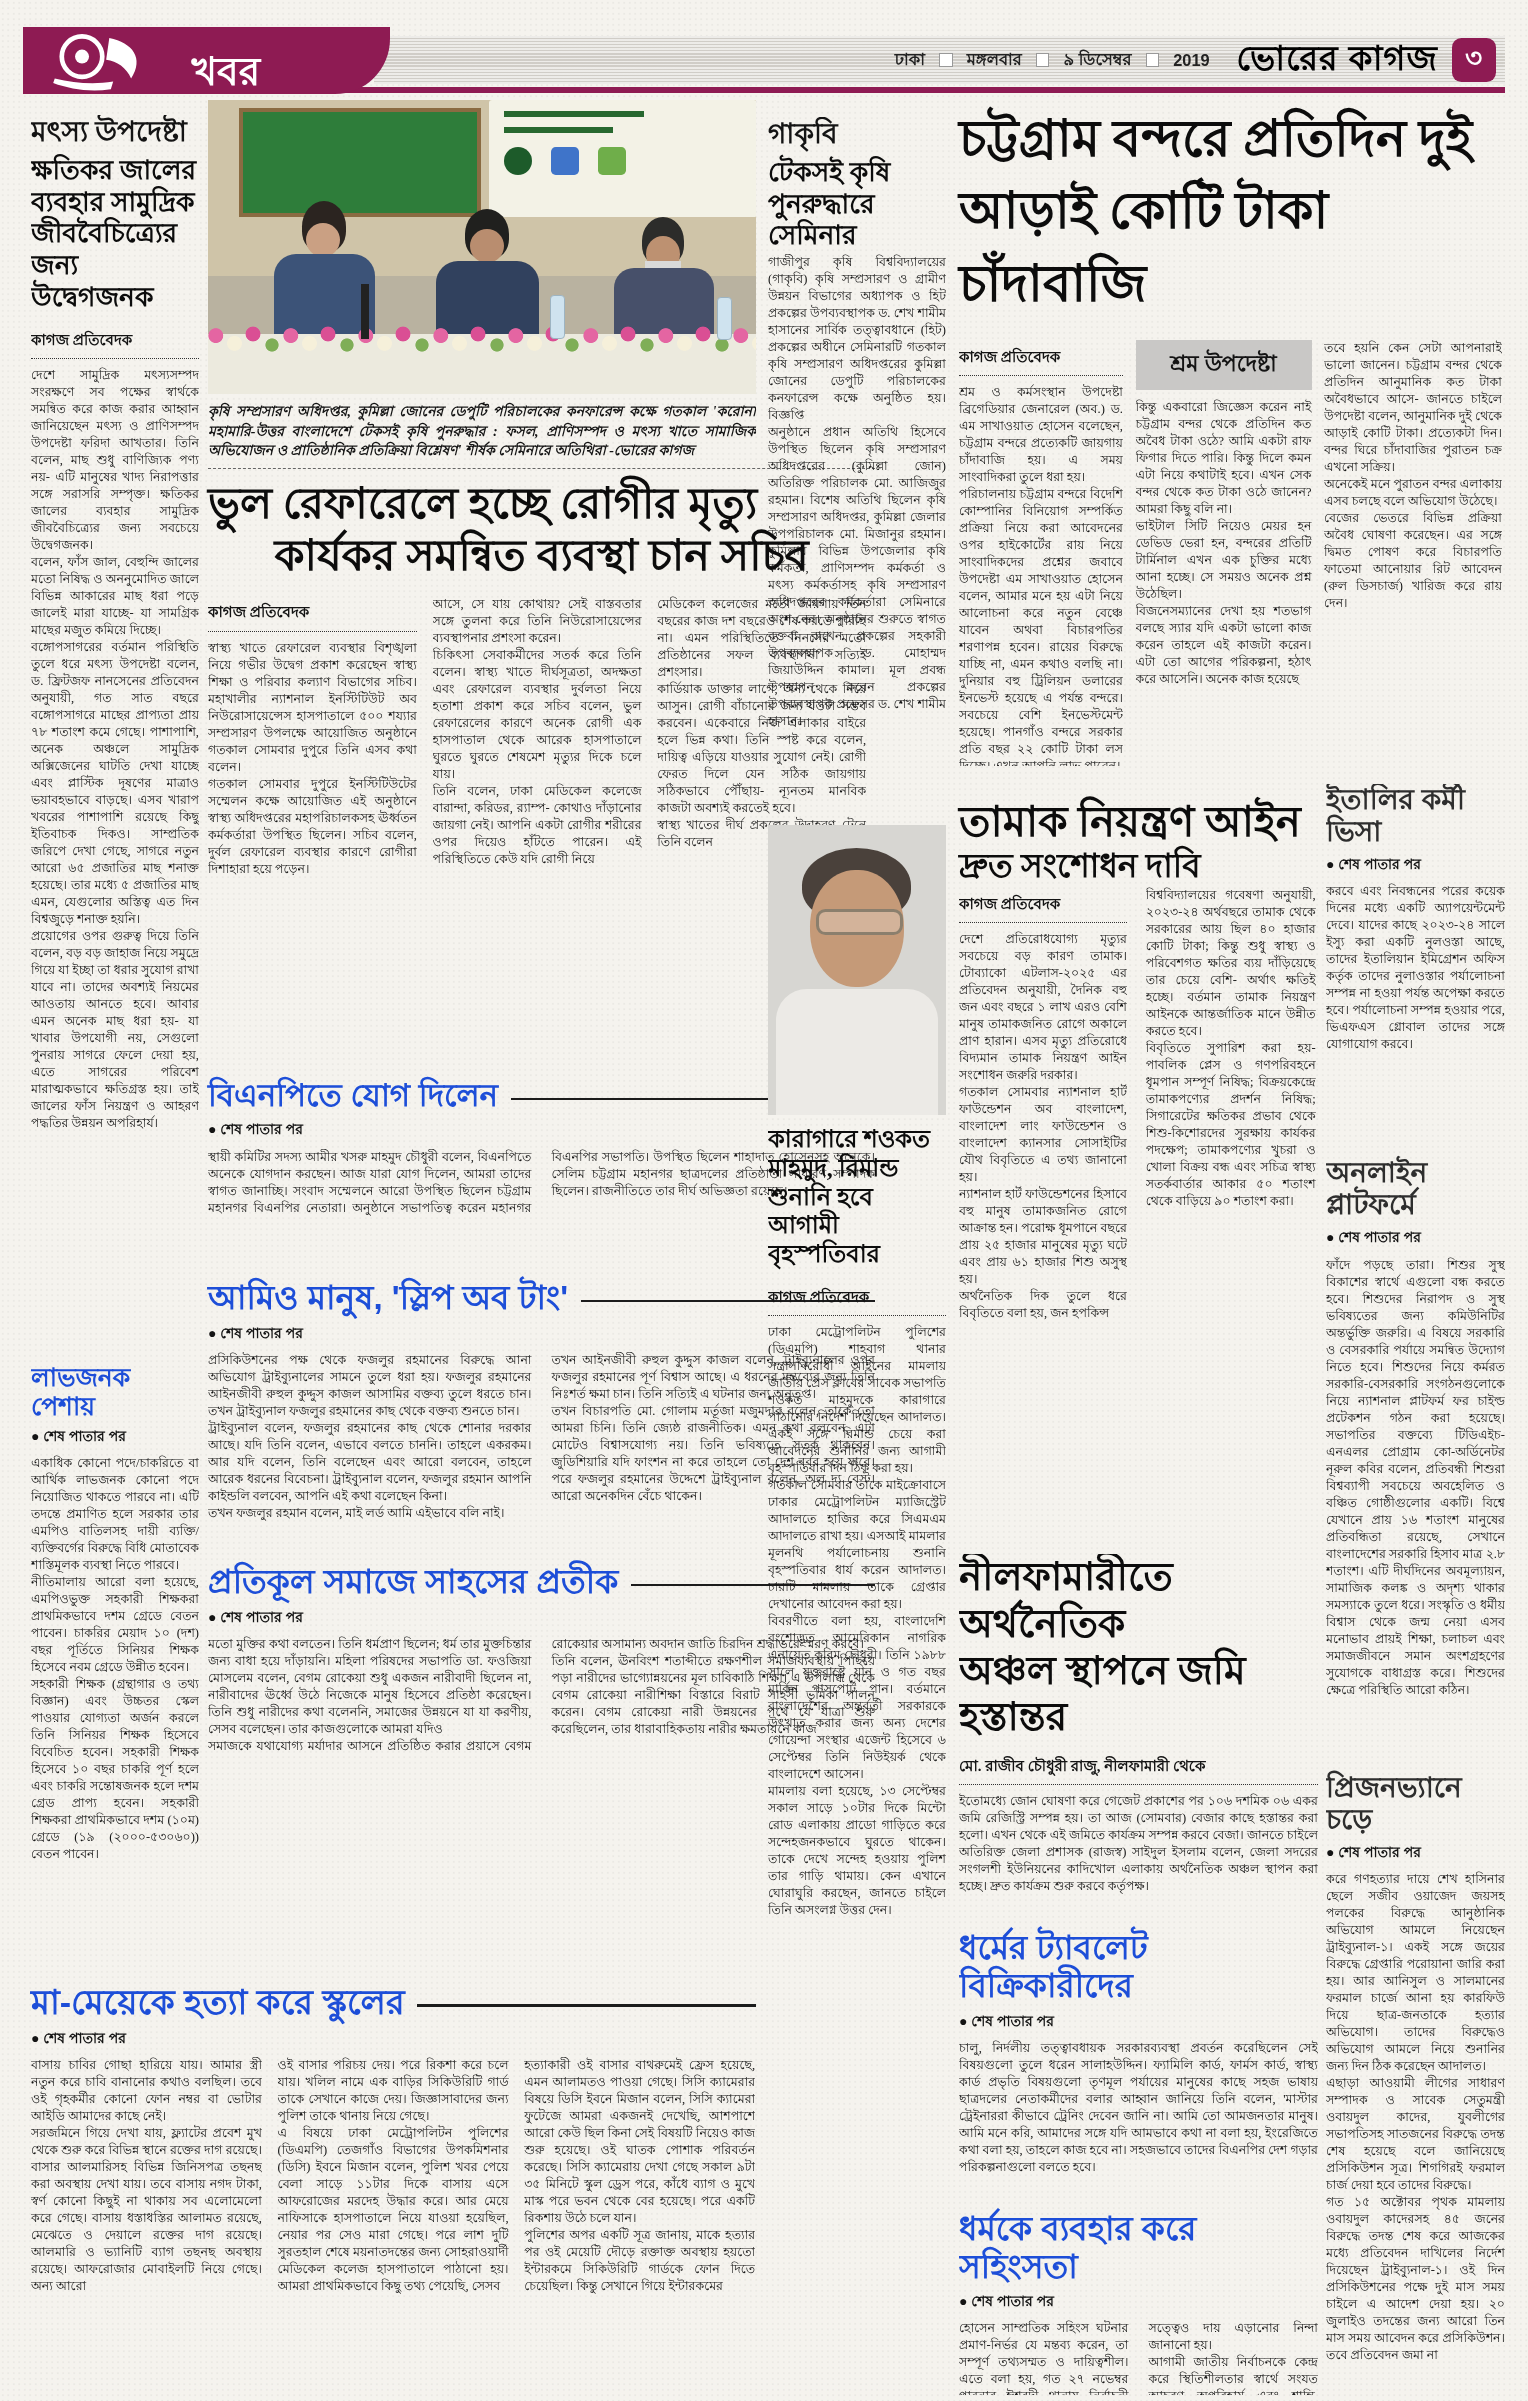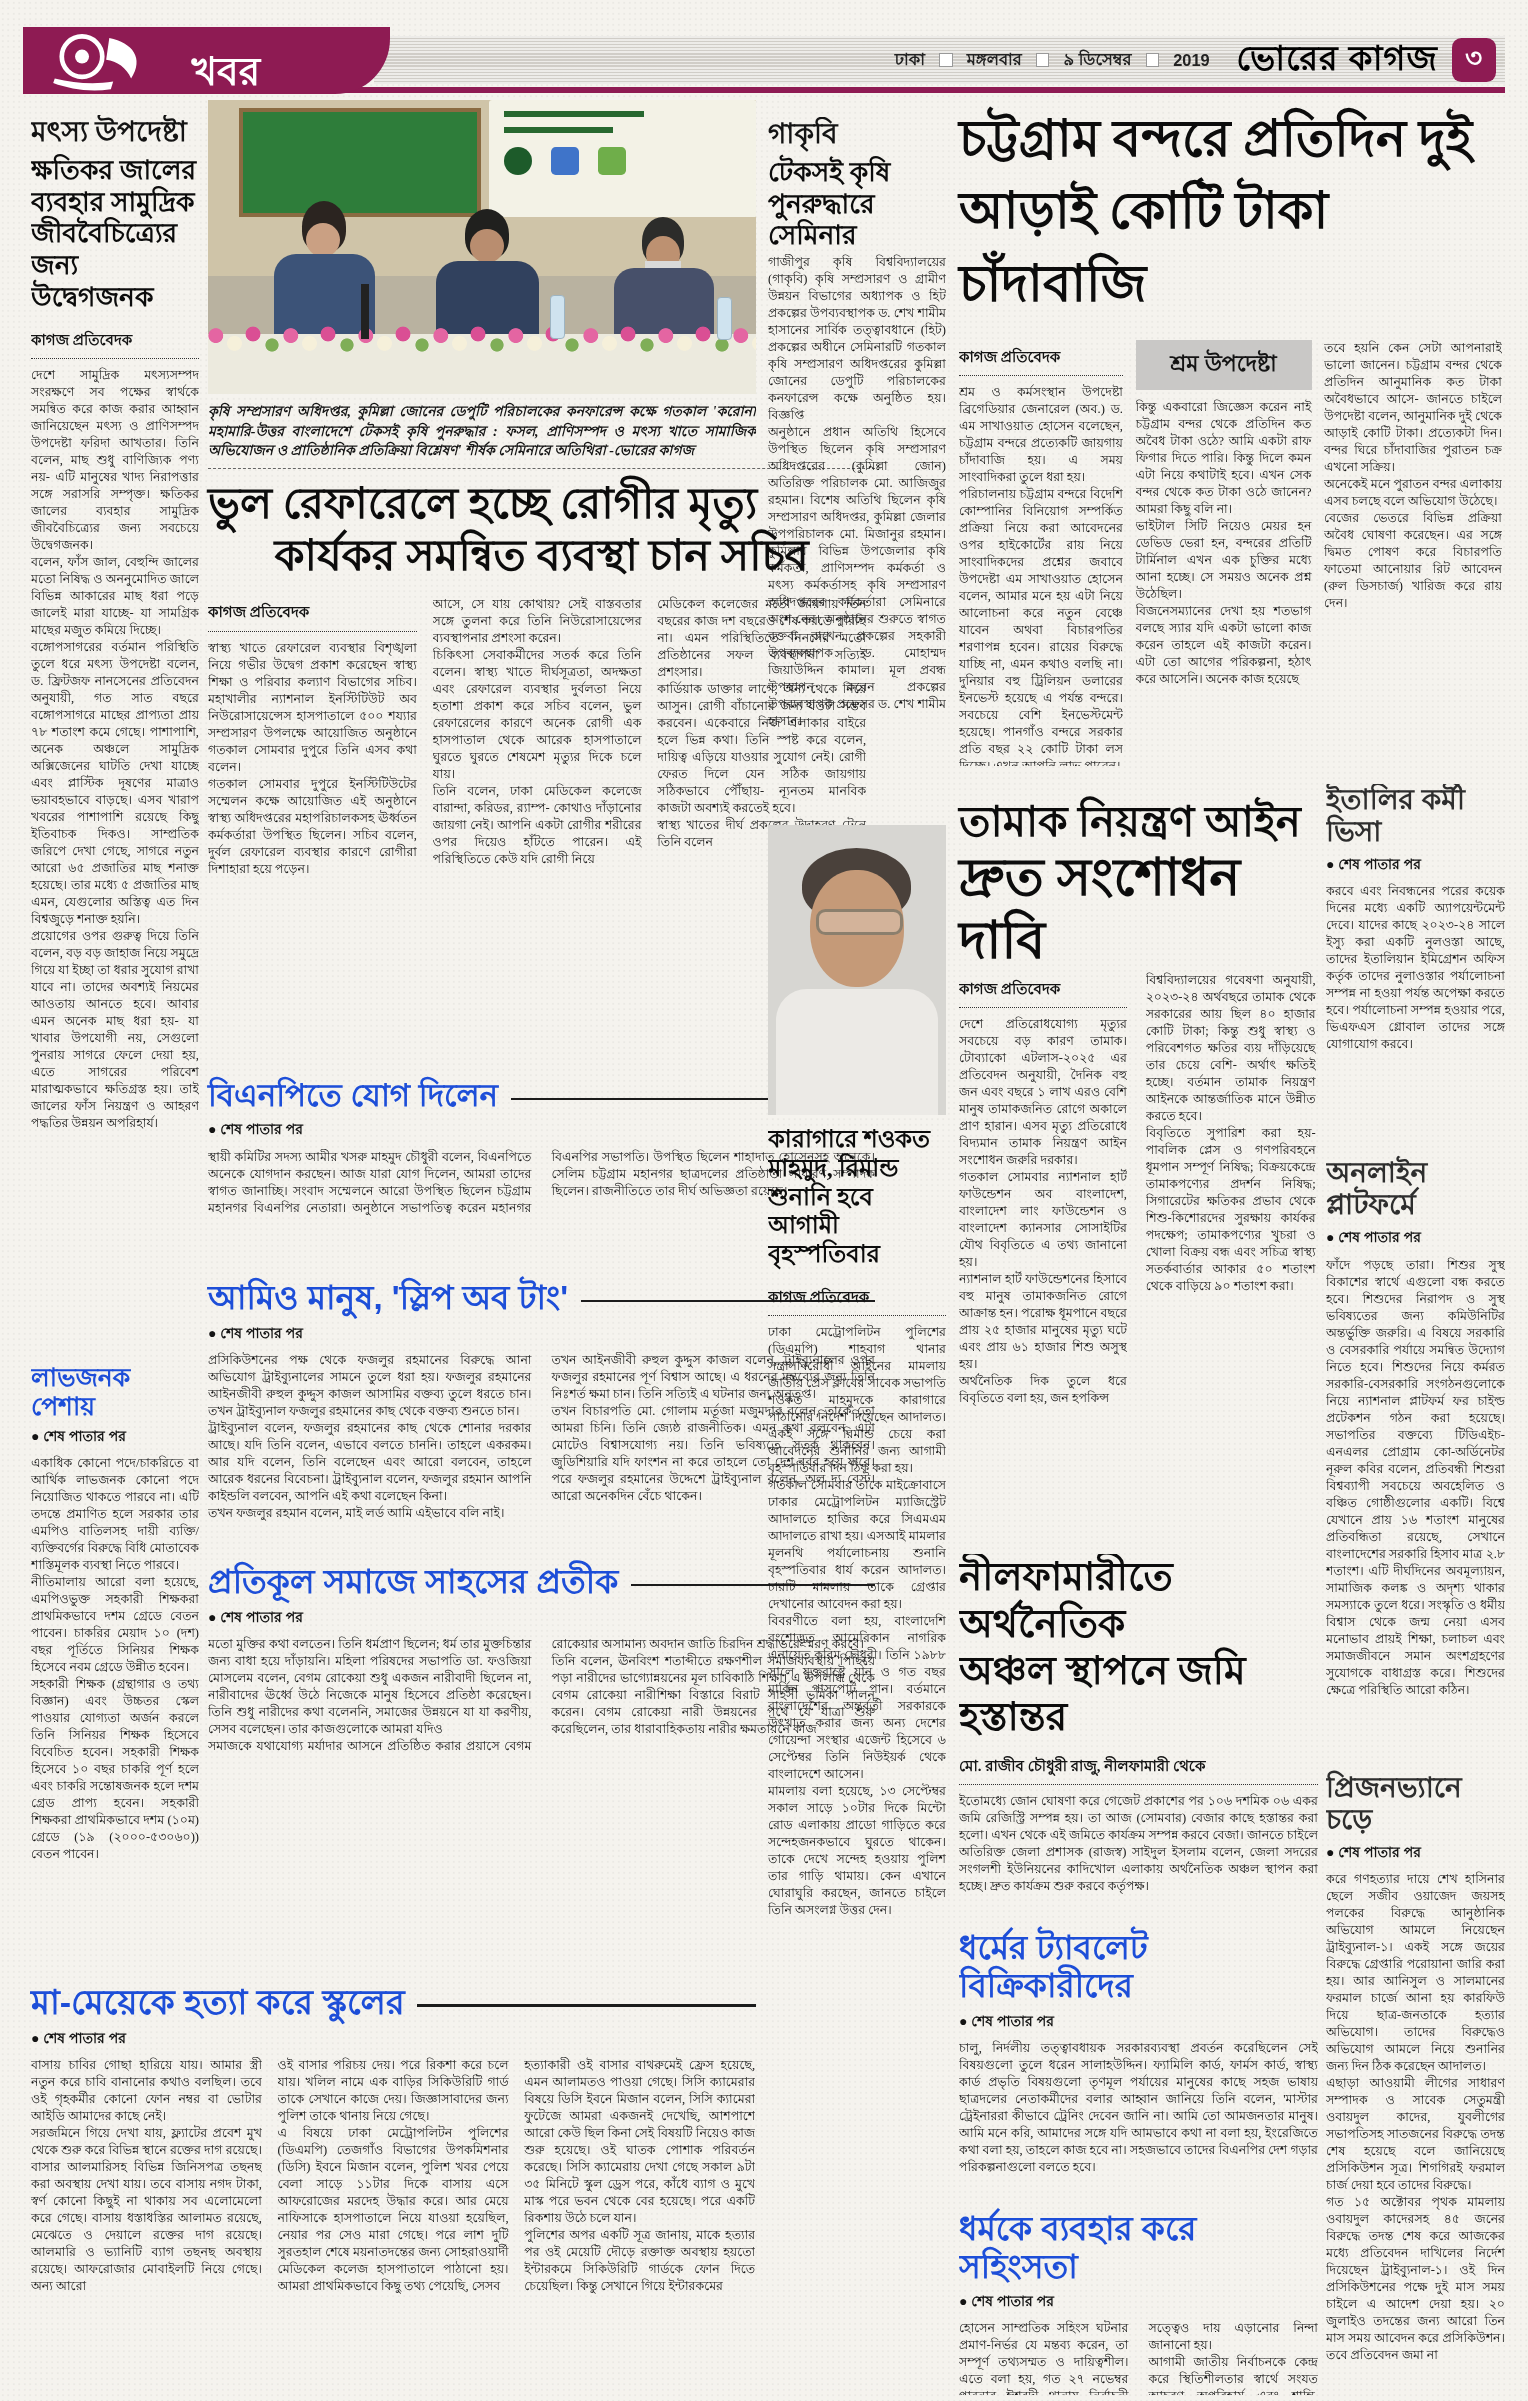--- a/index.html
+++ b/index.html
@@ -232,21 +232,21 @@
     <div style="width:178px">
       <div class="bodytext" style="height:427px">তবে হয়নি কেন সেটা আপনারাই ভালো জানেন। চট্টগ্রাম বন্দর থেকে প্রতিদিন আনুমানিক কত টাকা অবৈধভাবে আসে- জানতে চাইলে উপদেষ্টা বলেন, আনুমানিক দুই থেকে আড়াই কোটি টাকা। প্রত্যেকটা দিন। বন্দর ঘিরে চাঁদাবাজির পুরাতন চক্র এখনো সক্রিয়।
 অনেকেই মনে পুরাতন বন্দর এলাকায় এসব চলছে বলে অভিযোগ উঠেছে।
 বেজের ভেতরে বিভিন্ন প্রক্রিয়া অবৈধ ঘোষণা করেছেন। এর সঙ্গে দ্বিমত পোষণ করে বিচারপতি ফাতেমা আনোয়ার রিট আবেদন (রুল ডিসচার্জ) খারিজ করে রায় দেন।</div>
     </div>
   </div>
 </div>
 
 <div class="blk" style="left:959px;top:797px;width:357px">
   <div class="hl" style="font-size:42px">তামাক নিয়ন্ত্রণ আইন</div>
-  <div class="hl" style="font-size:52px">দ্রুত সংশোধন দাবি</div>
+  <div class="hl" style="font-size:33px">দ্রুত সংশোধন দাবি</div>
   <div class="colrow" style="height:482px;overflow:hidden;gap:18.7px">
     <div style="width:168px">
       <div class="byline">কাগজ প্রতিবেদক</div>
       <div class="bodytext" style="height:437px">দেশে প্রতিরোধযোগ্য মৃত্যুর সবচেয়ে বড় কারণ তামাক। টোব্যাকো এটলাস-২০২৫ এর প্রতিবেদন অনুযায়ী, দৈনিক বহু জন এবং বছরে ১ লাখ এরও বেশি মানুষ তামাকজনিত রোগে অকালে প্রাণ হারান। এসব মৃত্যু প্রতিরোধে বিদ্যমান তামাক নিয়ন্ত্রণ আইন সংশোধন জরুরি দরকার।
 গতকাল সোমবার ন্যাশনাল হার্ট ফাউন্ডেশন অব বাংলাদেশ, বাংলাদেশ লাং ফাউন্ডেশন ও বাংলাদেশ ক্যানসার সোসাইটির যৌথ বিবৃতিতে এ তথ্য জানানো হয়।
 ন্যাশনাল হার্ট ফাউন্ডেশনের হিসাবে বহু মানুষ তামাকজনিত রোগে আক্রান্ত হন। পরোক্ষ ধূমপানে বছরে প্রায় ২৫ হাজার মানুষের মৃত্যু ঘটে এবং প্রায় ৬১ হাজার শিশু অসুস্থ হয়।
 অর্থনৈতিক দিক তুলে ধরে বিবৃতিতে বলা হয়, জন হপকিন্স</div>
     </div>
     <div style="width:170px">
       <div class="bodytext" style="height:482px">বিশ্ববিদ্যালয়ের গবেষণা অনুযায়ী, ২০২৩-২৪ অর্থবছরে তামাক থেকে সরকারের আয় ছিল ৪০ হাজার কোটি টাকা; কিন্তু শুধু স্বাস্থ্য ও পরিবেশগত ক্ষতির ব্যয় দাঁড়িয়েছে তার চেয়ে বেশি- অর্থাৎ ক্ষতিই হচ্ছে। বর্তমান তামাক নিয়ন্ত্রণ আইনকে আন্তর্জাতিক মানে উন্নীত করতে হবে।

